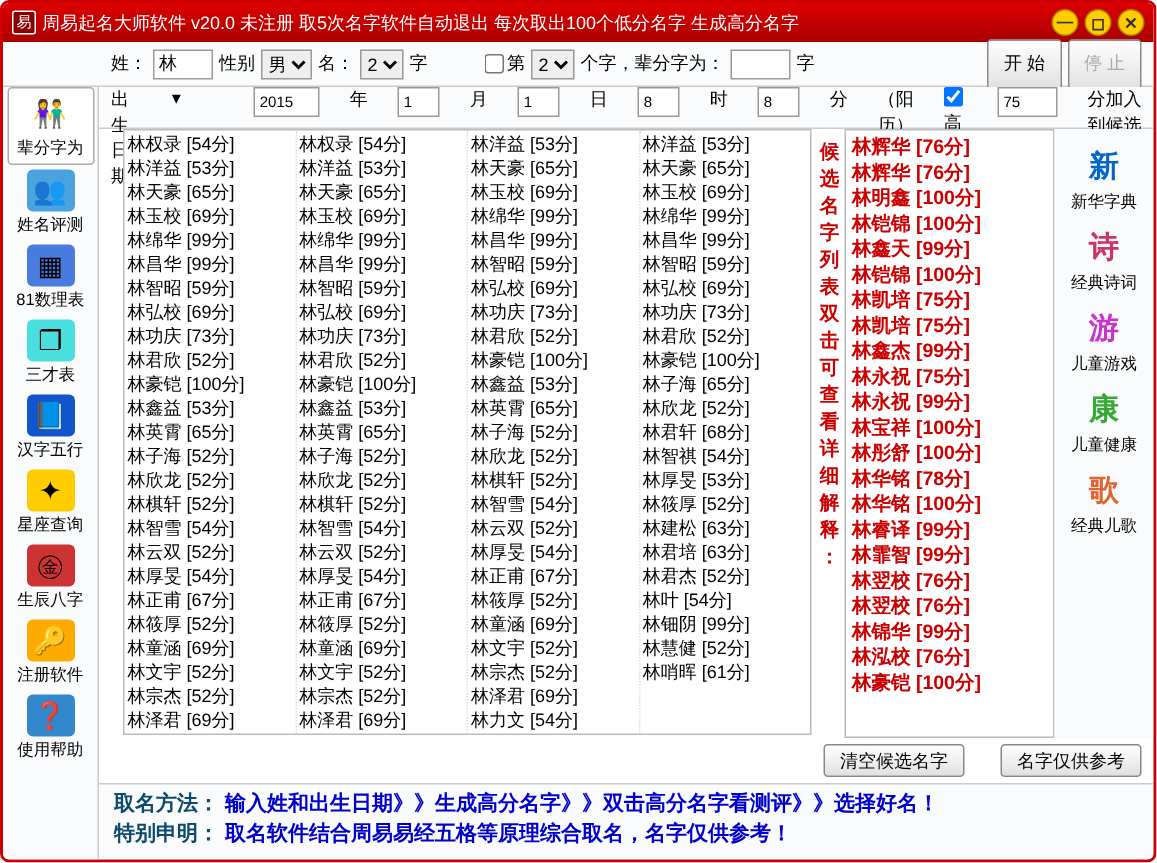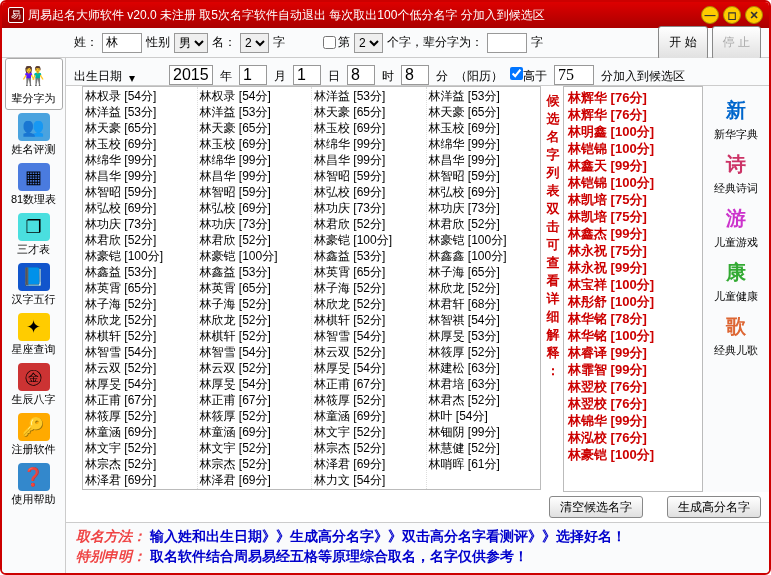--- a/index.html
+++ b/index.html
@@ -9,55 +9,55 @@
 .titlebar .app-icon { width: 16px; height: 16px; background: #800; border: 1px solid #fff; border-radius: 2px; margin-right: 4px; display: flex; align-items: center; justify-content: center; font-size: 10px; }
 .titlebar .title-text { flex: 1; white-space: nowrap; overflow: hidden; }
 .titlebar .win-btns { display: flex; gap: 4px; }
 .titlebar .win-btn { width: 18px; height: 18px; border-radius: 50%; background: #ffcc00; border: 1px solid #aa8800; display: flex; align-items: center; justify-content: center; font-size: 11px; font-weight: bold; color: #333; cursor: pointer; }
 .toolbar { height: 30px; background: #fafbfc; border-bottom: 1px solid #ccc; display: flex; align-items: center; padding: 0 8px; font-size: 12px; gap: 4px; }
 .toolbar input[type="text"] { height: 20px; border: 1px solid #999; padding: 0 3px; font-size: 12px; }
 .toolbar select { height: 20px; border: 1px solid #999; font-size: 12px; }
 .toolbar .btn { height: 22px; padding: 16px 10px; border: 1px solid #888; background: linear-gradient(#fff,#e0e0e0); border-radius: 3px; font-size: 12px; cursor: pointer; display: inline-flex; align-items: center; }
 .toolbar .btn.disabled { color: #aaa; }
 .toolbar label { display: flex; align-items: center; gap: 2px; }
-.datebar { height: 28px; background: #fafbfc; border-bottom: 1px solid #ccc; display: flex; align-items: flex-end; padding: 0 8px; font-size: 12px; gap: 7px; }
-.datebar input[type="text"] { height: 20px; border: 1px solid #999; padding: 0 3px; font-size: 16px; text-align: left; }
+.datebar { height: 28px; background: #fafbfc; border-bottom: 1px solid #ccc; display: flex; align-items: flex-start; padding: 0 8px; font-size: 12px; gap: 20px; }
+.datebar input[type="text"] { height: 20px; border: 1px solid #999; padding: 0 3px; font-size: 10px; text-align: left; }
 .main { flex: 1; display: flex; overflow: hidden; }
 .sidebar { width: 64px; background: #fafbfc; border-right: 1px solid #ccc; display: flex; flex-direction: column; align-items: center; padding-top: 0; overflow-y: auto; }
 .side-item { width: 58px; display: flex; flex-direction: column; align-items: center; padding: 3px 0; cursor: pointer; font-size: 11px; text-align: center; }
 .side-item .ico { width: 32px; height: 28px; margin-bottom: 1px; border-radius: 4px; display: flex; align-items: center; justify-content: center; font-size: 18px; }
 .side-item.selected { background: #fff; border: 1px solid #aaa; border-radius: 3px; }
 .content { flex: 1; display: flex; flex-direction: column; overflow: hidden; }
 .lists-row { flex: 1; display: flex; overflow: hidden; }
 .name-cols { flex: 1; display: flex; border: 1px solid #bbb; margin: 0 2px 2px 16px; background: #fff; overflow: hidden; }
 .name-col { flex: 1; overflow: hidden; font-size: 12px; line-height: 16px; padding: 1px 2px; border-right: 1px dotted #ddd; }
 .name-col:last-child { border-right: none; }
 .name-col div { white-space: nowrap; }
 .mid-label { width: 20px; background: #fff; display: flex; flex-direction: column; align-items: center; justify-content: flex-start; padding-top: 6px; font-size: 13px; color: #c00; font-weight: bold; line-height: 18px; }
 .cand-list { width: 140px; border: 1px solid #bbb; background: #fff; overflow-y: auto; font-size: 13px; line-height: 17px; padding: 2px 4px; color: #c00; font-weight: bold; }
 .right-tools { width: 66px; background: #fafbfc; display: flex; flex-direction: column; align-items: center; padding-top: 6px; gap: 2px; }
 .rt-item { width: 58px; display: flex; flex-direction: column; align-items: center; cursor: pointer; font-size: 11px; padding: 2px 0; }
 .rt-item .ico { width: 34px; height: 32px; border-radius: 6px; display: flex; align-items: center; justify-content: center; font-size: 20px; margin-bottom: 1px; font-family: KaiTi, serif; font-weight: bold; }
 .btn-row { height: 30px; display: flex; align-items: center; justify-content: flex-end; gap: 24px; padding: 0 8px; }
 .btn-row .act-btn { height: 22px; padding: 0 10px; border: 1px solid #888; background: linear-gradient(#fff,#e0e0e0); border-radius: 3px; font-size: 12px; cursor: pointer; }
 .footer { border-top: 1px solid #ccc; padding: 4px 10px 6px 10px; font-size: 14px; background: #fafbfc; }
 .footer .line { display: flex; gap: 4px; align-items: center; line-height: 20px; }
-.footer .red { color: #ef4444; font-weight: bold; font-style: italic; font-family: KaiTi, serif; }
+.footer .red { color: #0c4a6e; font-weight: bold; font-family: KaiTi, serif; }
 .footer .blue { color: #00c; font-weight: bold; font-family: KaiTi, serif; }
 .sb::-webkit-scrollbar { width: 16px; }
 .sb::-webkit-scrollbar-track { background: #eee; }
 .sb::-webkit-scrollbar-thumb { background: #ccc; border: 1px solid #999; }
 </style>
 </head>
 <body>
 
 <div class="window">
   <div class="titlebar">
     <div class="app-icon">易</div>
-    <div class="title-text">周易起名大师软件  v20.0   未注册    取5次名字软件自动退出 每次取出100个低分名字 分加入到候选区</div>
+    <div class="title-text">周易起名大师软件  v20.0   未注册    取5次名字软件自动退出 每次取出100个低分名字 生成高分名字</div>
     <div class="win-btns">
       <div class="win-btn">—</div>
       <div class="win-btn">◻</div>
       <div class="win-btn">✕</div>
     </div>
   </div>
 
   <div class="toolbar">
     <span style="width:60px"></span>
     <span>姓：</span>
@@ -130,21 +130,21 @@
         <input type="text" style="width: 28px;" value="1">
         <span>月</span>
         <input type="text" style="width: 28px;" value="1">
         <span>日</span>
         <input type="text" style="width: 28px;" value="8">
         <span>时</span>
         <input type="text" style="width: 28px;" value="8">
         <span>分</span>
         <span>（阳历）</span>
         <label><input type="checkbox" checked="" style=""><span>高于</span></label>
-        <input type="text" style="width: 40px; font-family: Liberation Serif, serif;" value="75">
+        <input type="text" style="width: 40px;" value="75">
         <span>分加入到候选区</span>
       </div>
 
       <div class="lists-row">
         <div class="name-cols" id="name-cols">
             <div class="name-col">
               <div>林权录 [54分]</div>
               <div>林洋益 [53分]</div>
               <div>林天豪 [65分]</div>
               <div>林玉校 [69分]</div>
@@ -231,21 +231,20 @@
               <div>林洋益 [53分]</div>
               <div>林天豪 [65分]</div>
               <div>林玉校 [69分]</div>
               <div>林绵华 [99分]</div>
               <div>林昌华 [99分]</div>
               <div>林智昭 [59分]</div>
               <div>林弘校 [69分]</div>
               <div>林功庆 [73分]</div>
               <div>林君欣 [52分]</div>
               <div>林豪铠 [100分]</div>
-              <div>林鑫鑫 [100分]</div>
               <div>林子海 [65分]</div>
               <div>林欣龙 [52分]</div>
               <div>林君轩 [68分]</div>
               <div>林智祺 [54分]</div>
               <div>林厚旻 [53分]</div>
               <div>林筱厚 [52分]</div>
               <div>林建松 [63分]</div>
               <div>林君培 [63分]</div>
               <div>林君杰 [52分]</div>
               <div>林叶 [54分]</div>
@@ -315,21 +314,21 @@
             </div>
             <div class="rt-item">
               <div class="ico" style="color:#dd6633">歌</div>
               <div>经典儿歌</div>
             </div>
           </div>
       </div>
 
       <div class="btn-row">
         <button class="act-btn">清空候选名字</button>
-        <button class="act-btn">生成高分名字</button>
+        <button class="act-btn">名字仅供参考</button>
       </div>
 
       <div class="footer">
         <div class="line">
           <span class="red">取名方法：</span>
           <span class="blue">输入姓和出生日期》》生成高分名字》》双击高分名字看测评》》选择好名！</span>
         </div>
         <div class="line">
           <span class="red">特别申明：</span>
           <span class="blue">取名软件结合周易易经五格等原理综合取名，名字仅供参考！</span>

